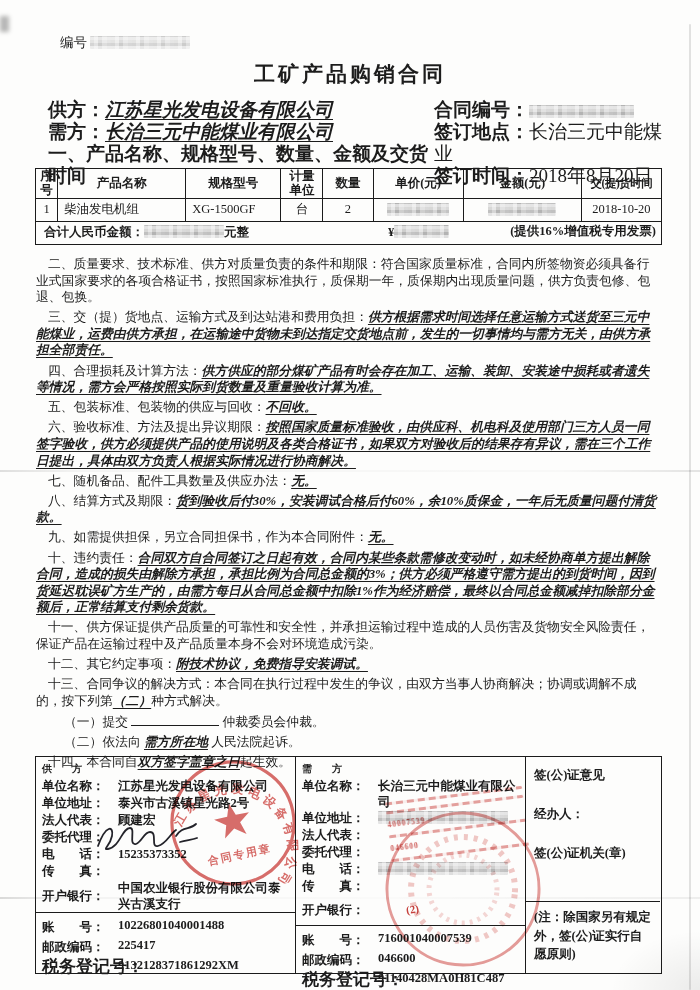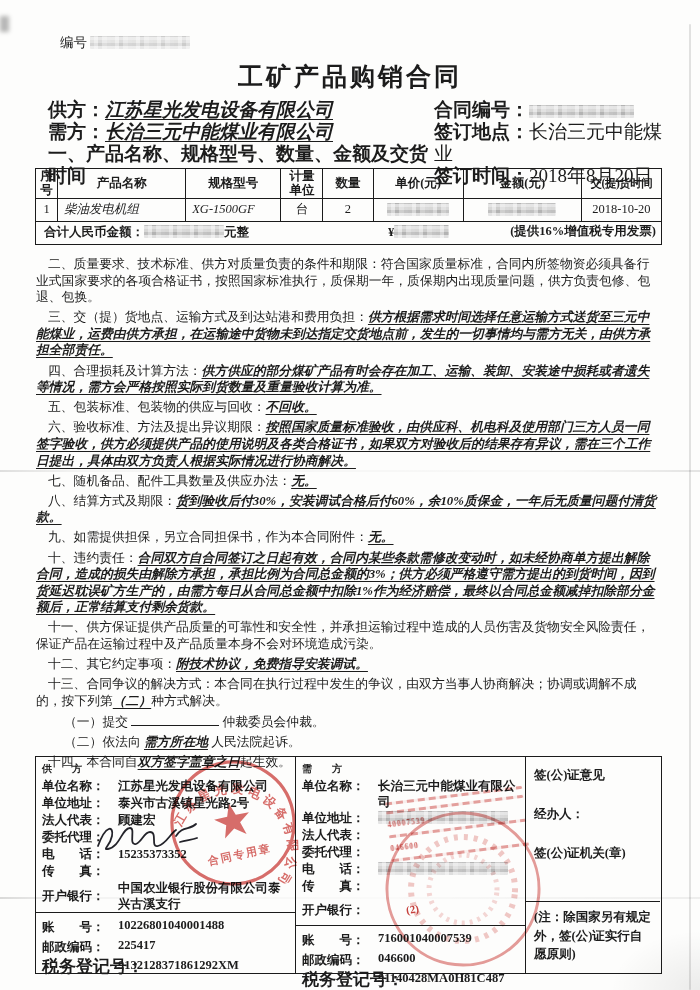--- a/index.html
+++ b/index.html
@@ -15,32 +15,32 @@
   
   .px{display:inline-block;height:13px;vertical-align:-2px;border-radius:1px;opacity:.9;
       background:
         repeating-linear-gradient(0deg,rgba(255,255,255,.5) 0 3px,rgba(0,0,0,.06) 3px 6px,rgba(255,255,255,.25) 6px 9px),
         repeating-linear-gradient(90deg,#c6c6c6 0 4px,#dedede 4px 8px,#b7b7b7 8px 12px,#d6d6d6 12px 17px,#c9c9c9 17px 21px);}
   .px.light{opacity:.6;}
   .w55{width:55px}.w62{width:62px}.w68{width:68px}.w80{width:80px}.w100{width:100px}.w105{width:105px}.w130{width:130px}
   
   .doc-no{position:absolute;left:60px;top:34px;font-size:13.5px;}
   .title{position:absolute;left:0;top:60px;width:100%;margin:0;text-align:center;
-         font-size:25px;font-weight:700;letter-spacing:3px;}
+         font-size:21px;font-weight:700;letter-spacing:3px;}
   .hdr{position:absolute;left:48px;top:99px;width:614px;display:flex;justify-content:space-between;}
   .hdr .col{line-height:22px;font-size:19px;}
   .hdr .lab{font-weight:700;}
   .fill{font-weight:700;font-style:italic;text-decoration:underline;text-underline-offset:3px;}
   
   .ptable{position:absolute;left:35px;top:168px;width:627px;border-collapse:collapse;table-layout:fixed;
           font-size:12.5px;}
   .ptable td{border:1.4px solid #1b1b1b;text-align:center;padding:1px 2px;line-height:13.5px;}
   .ptable tr.th td{font-weight:700;height:27px;}
   .ptable tr.dr td{height:20px;}
-  .ptable td.l{text-align:left;padding-left:6px;font-style:italic;}
+  .ptable td.l{text-align:left;padding-left:6px;}
   .ptable td.small{font-size:11.5px;letter-spacing:-0.5px;white-space:nowrap;}
   .ptable tr.total td{height:20px;position:relative;text-align:left;font-weight:700;}
   .ptable .t1{position:absolute;left:8px;top:3px;}
   .ptable .t2{position:absolute;left:352px;top:3px;}
   .ptable .t3{position:absolute;right:5px;top:3px;}
   
   .clauses{position:absolute;left:36px;top:256px;width:620px;font-size:12.8px;}
   .clause{margin:0 0 3.5px 0;line-height:16.6px;text-indent:12px;}
   .clause.indent{text-indent:28px;}
   .clause .fill{font-weight:600;}

